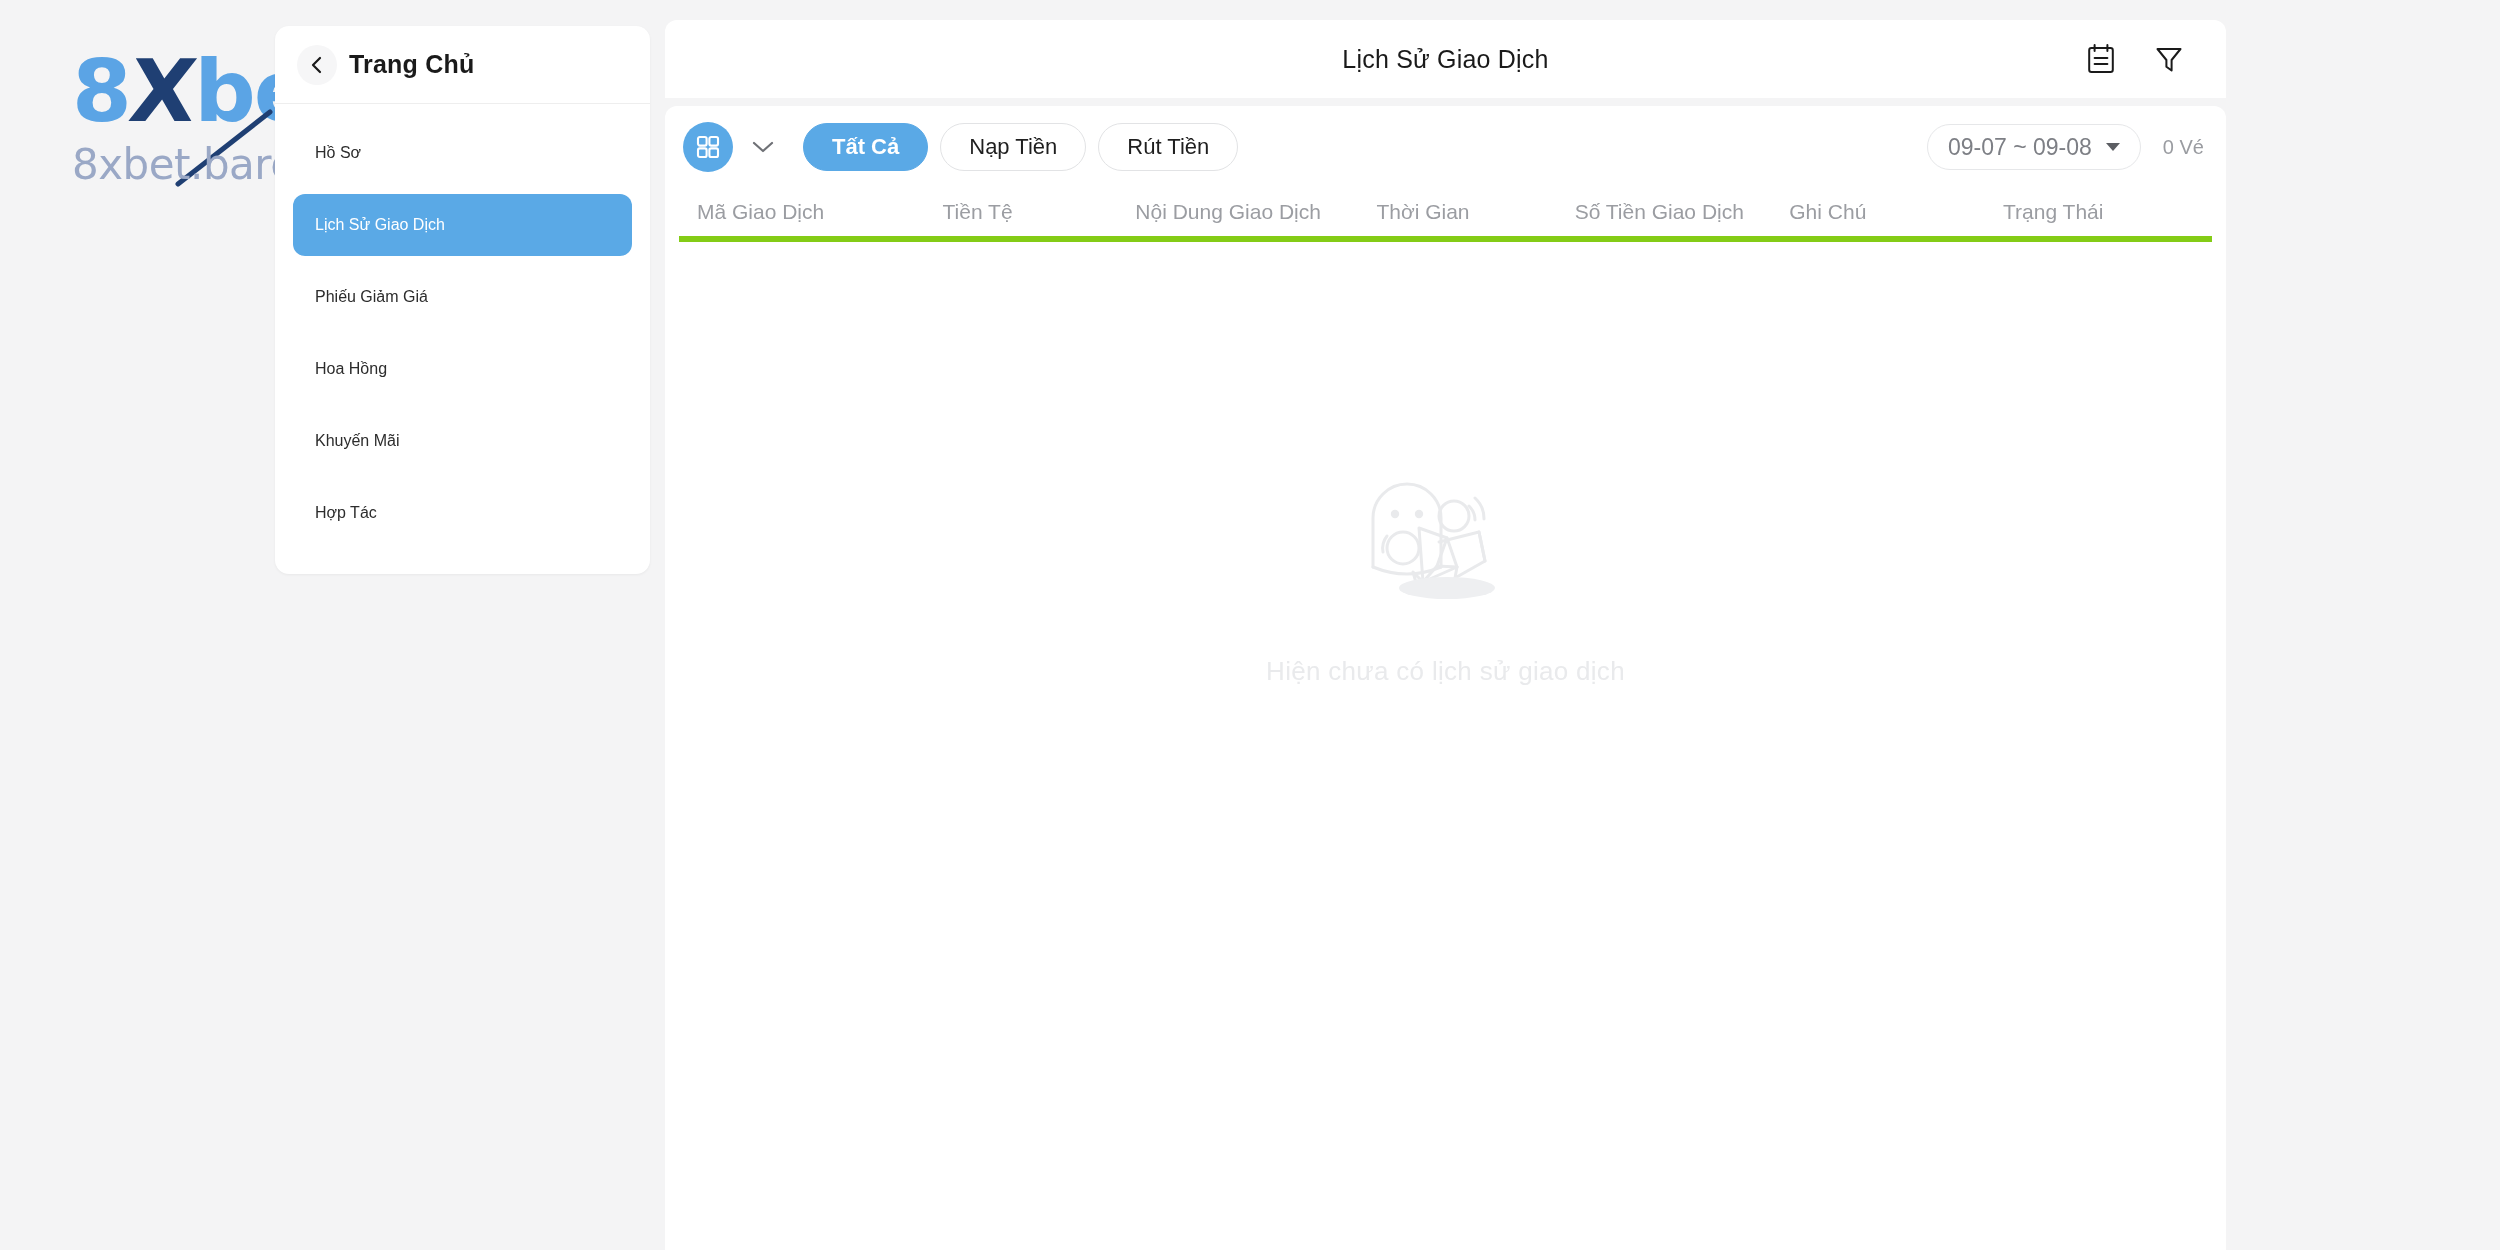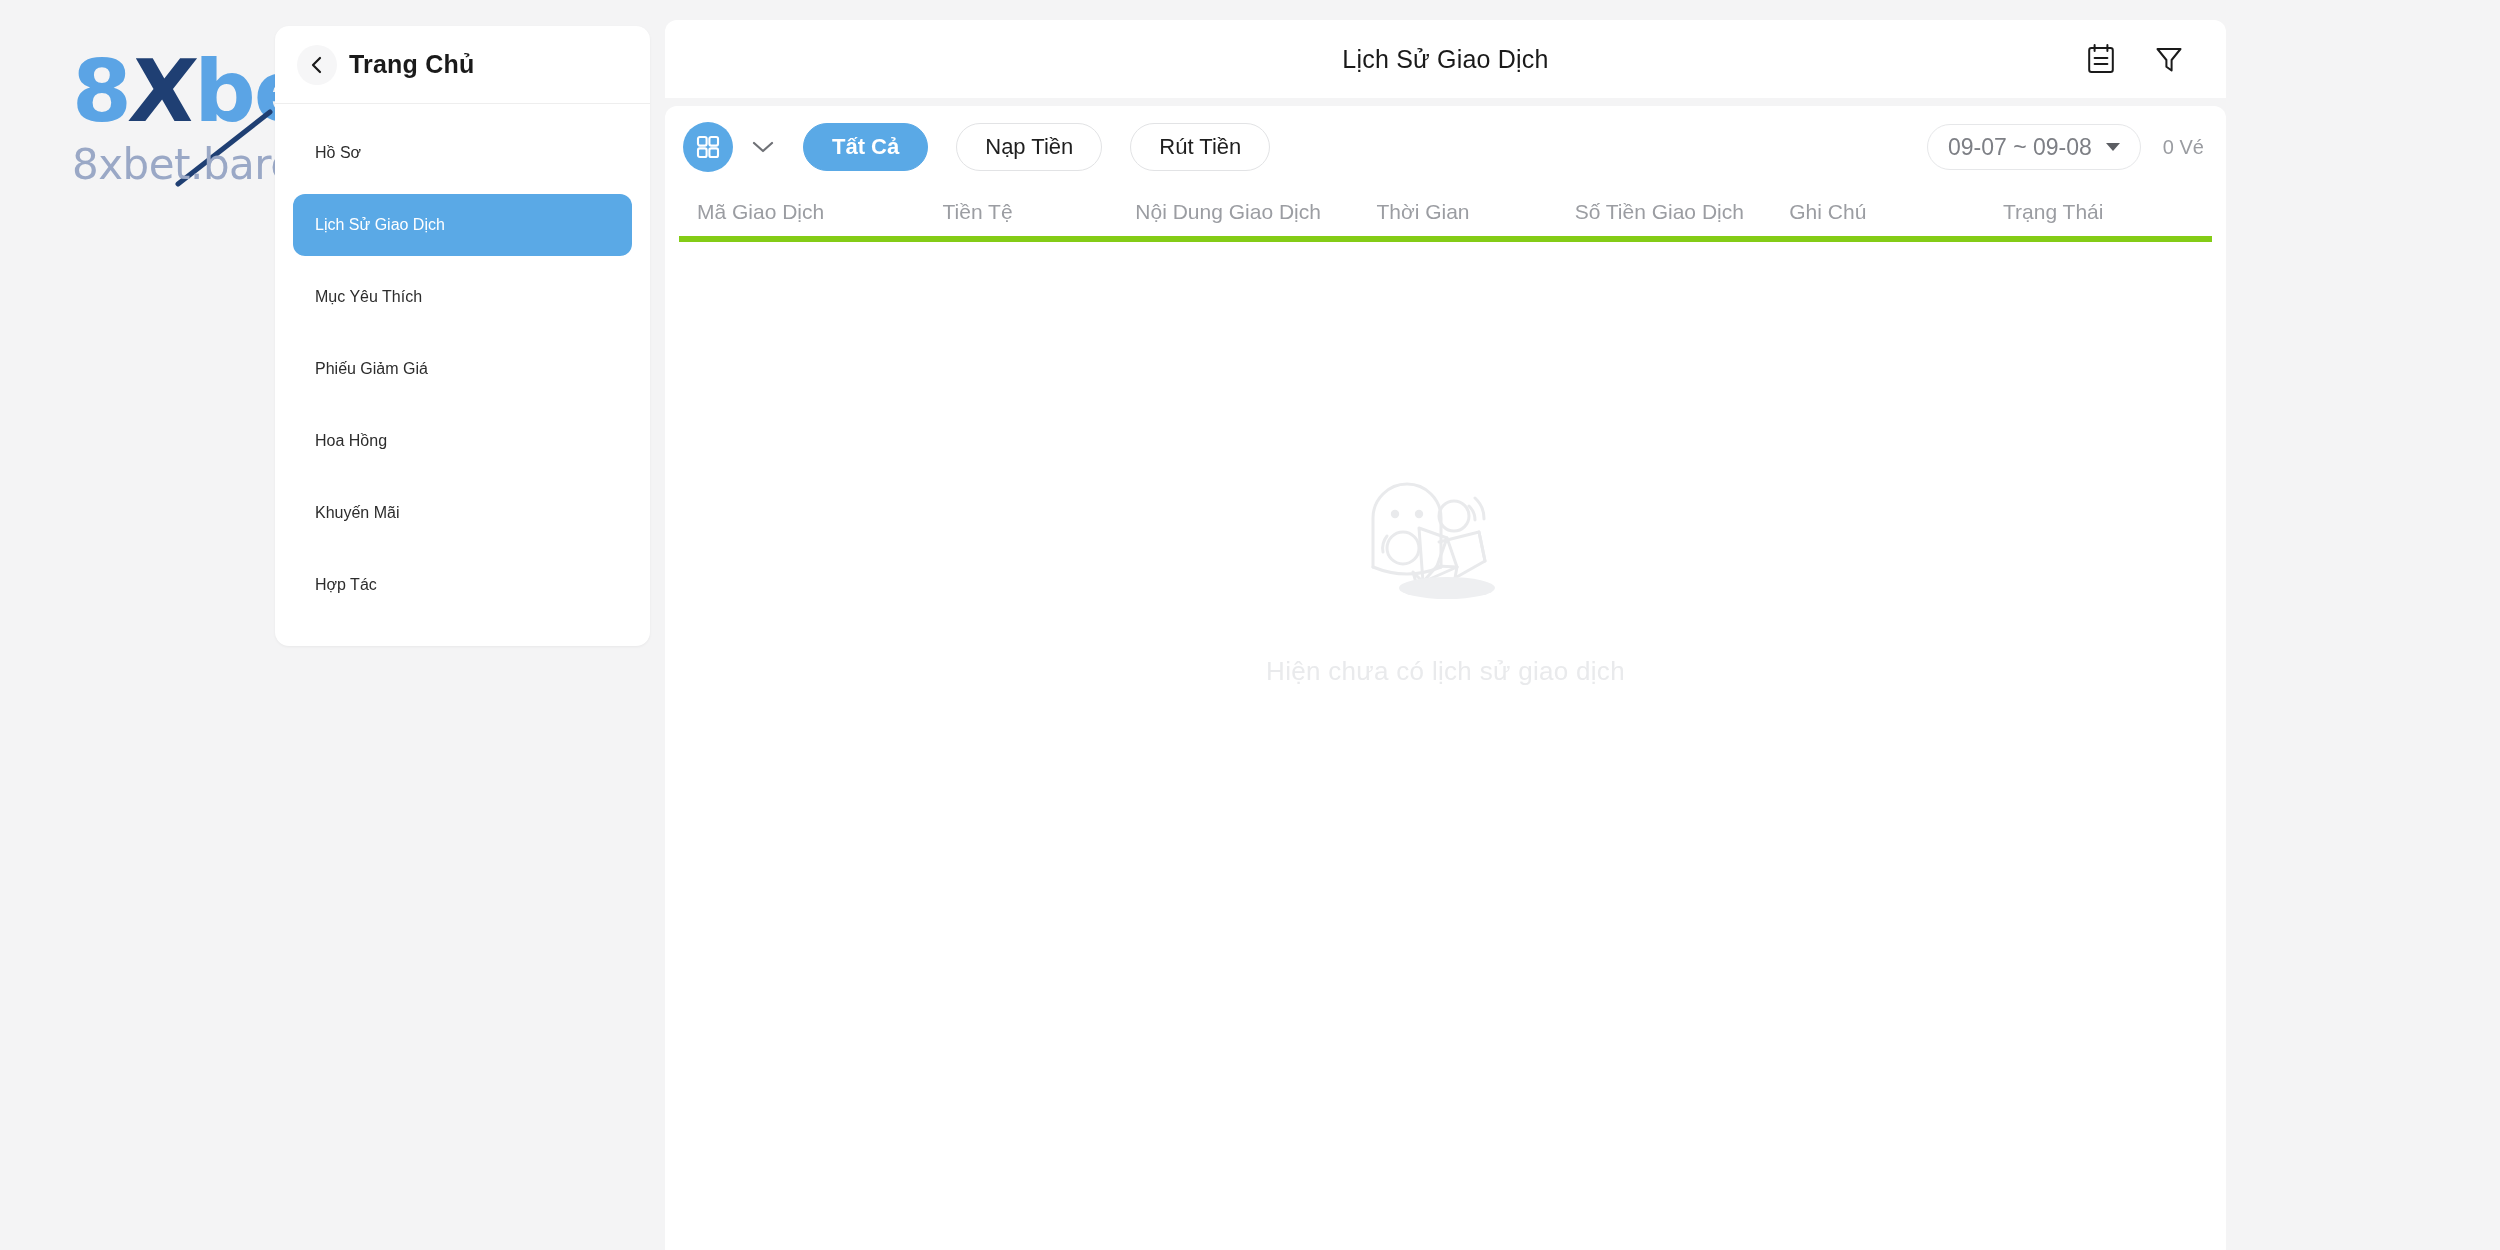--- a/index.html
+++ b/index.html
@@ -202,21 +202,21 @@
     margin-left: 12px;
     display: flex;
     align-items: center;
     justify-content: center;
     flex: 0 0 auto;
     cursor: pointer;
   }
   .filter-pills {
     display: flex;
     align-items: center;
-    gap: 28px;
+    gap: 12px;
     margin-left: 22px;
     text-align: right;
   }
   .pill {
     height: 48px;
     padding: 0 28px;
     border-radius: 24px;
     display: flex;
     align-items: center;
     justify-content: center;
@@ -324,23 +324,20 @@
       </svg>
     </div>
     <div class="sidebar-title">Trang Chủ</div>
   </div>
   <nav class="nav-list">
     <div class="nav-item">
       <span>Hồ Sơ</span>
     </div>
     <div class="nav-item active">
       <span>Lịch Sử Giao Dịch</span>
-    </div>
-    <div class="nav-item">
-      <span>Mục Yêu Thích</span>
     </div>
     <div class="nav-item">
       <span>Phiếu Giảm Giá</span>
     </div>
     <div class="nav-item">
       <span>Hoa Hồng</span>
     </div>
     <div class="nav-item">
       <span>Khuyến Mãi</span>
     </div>

